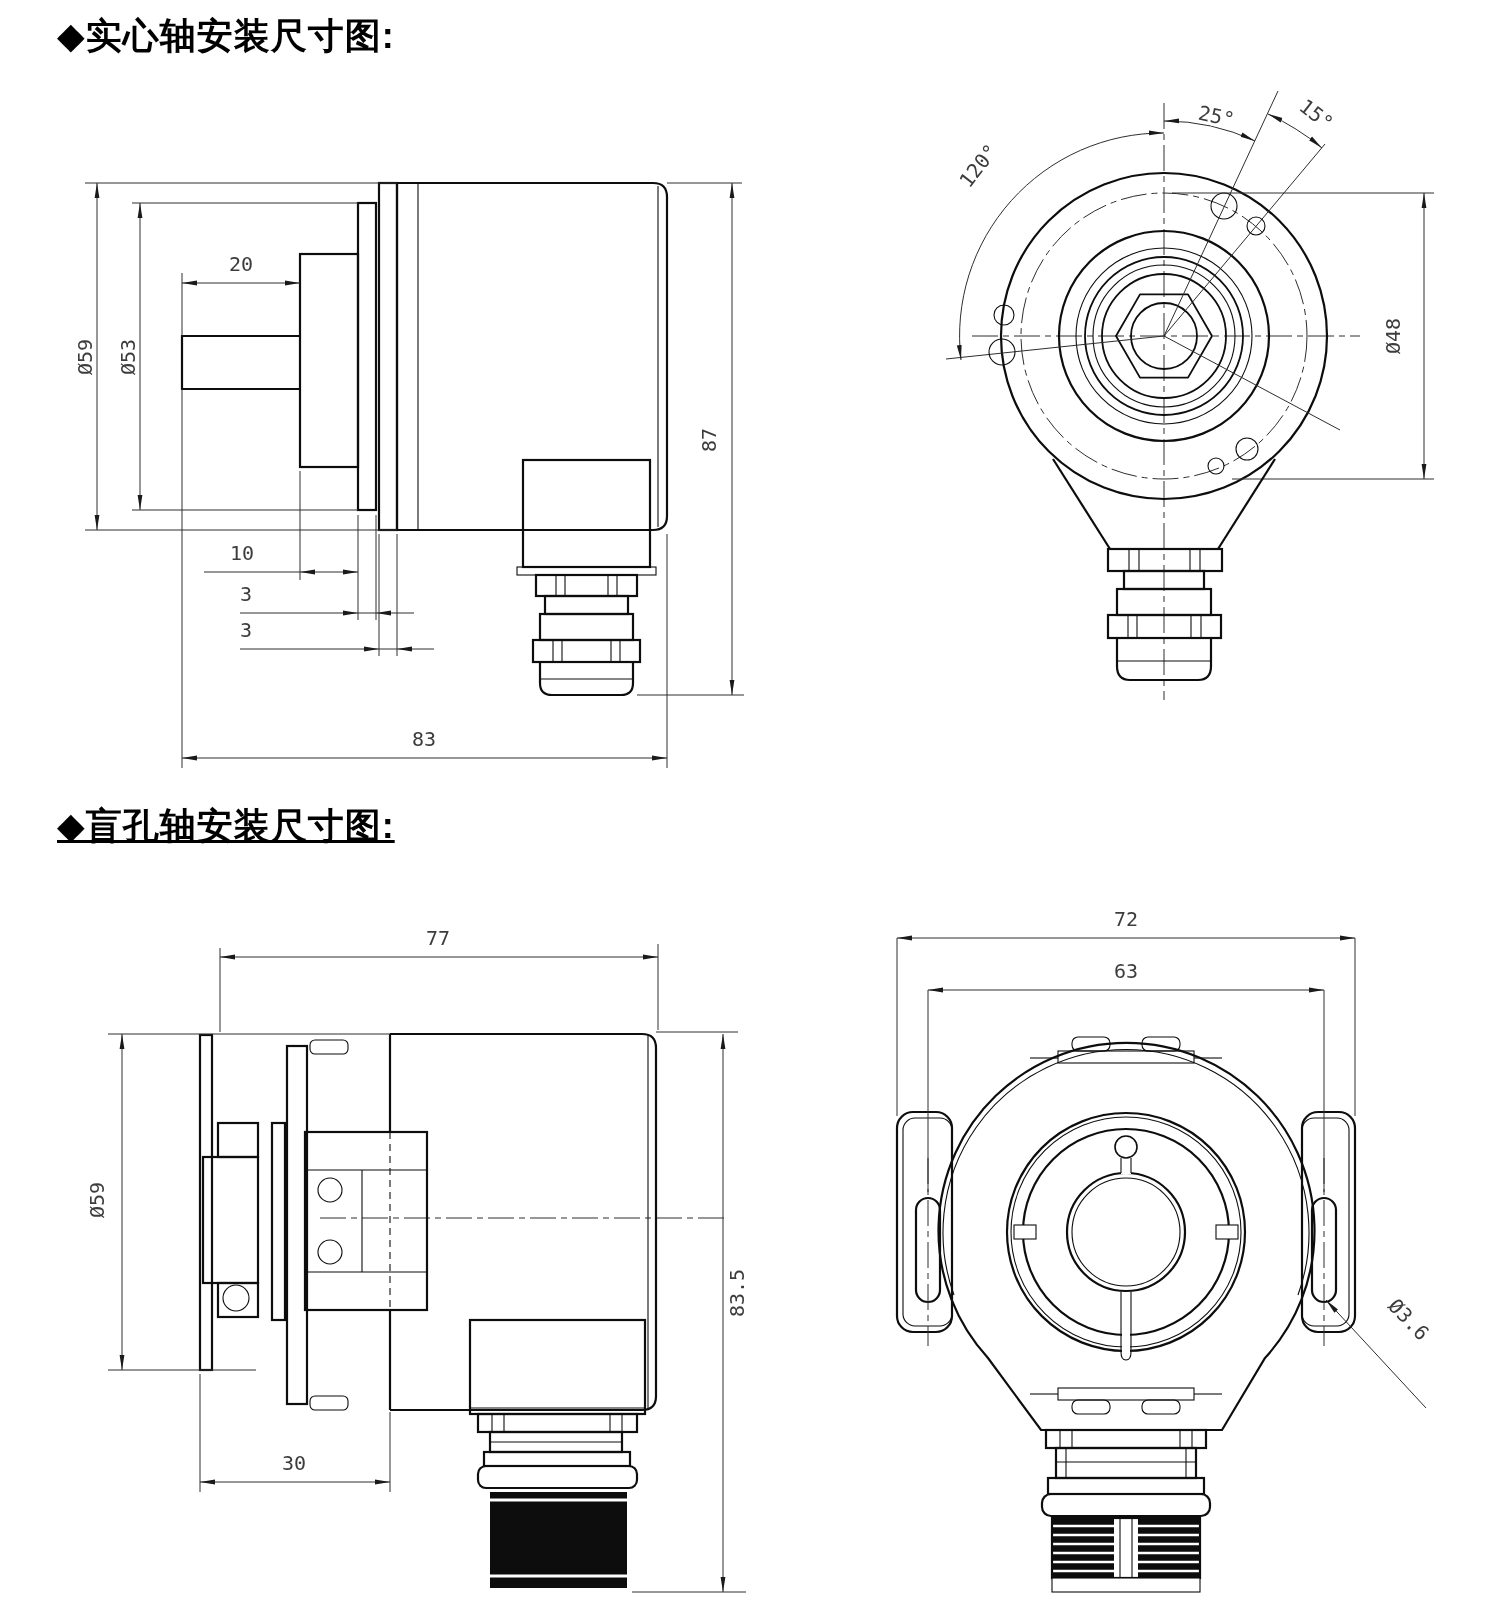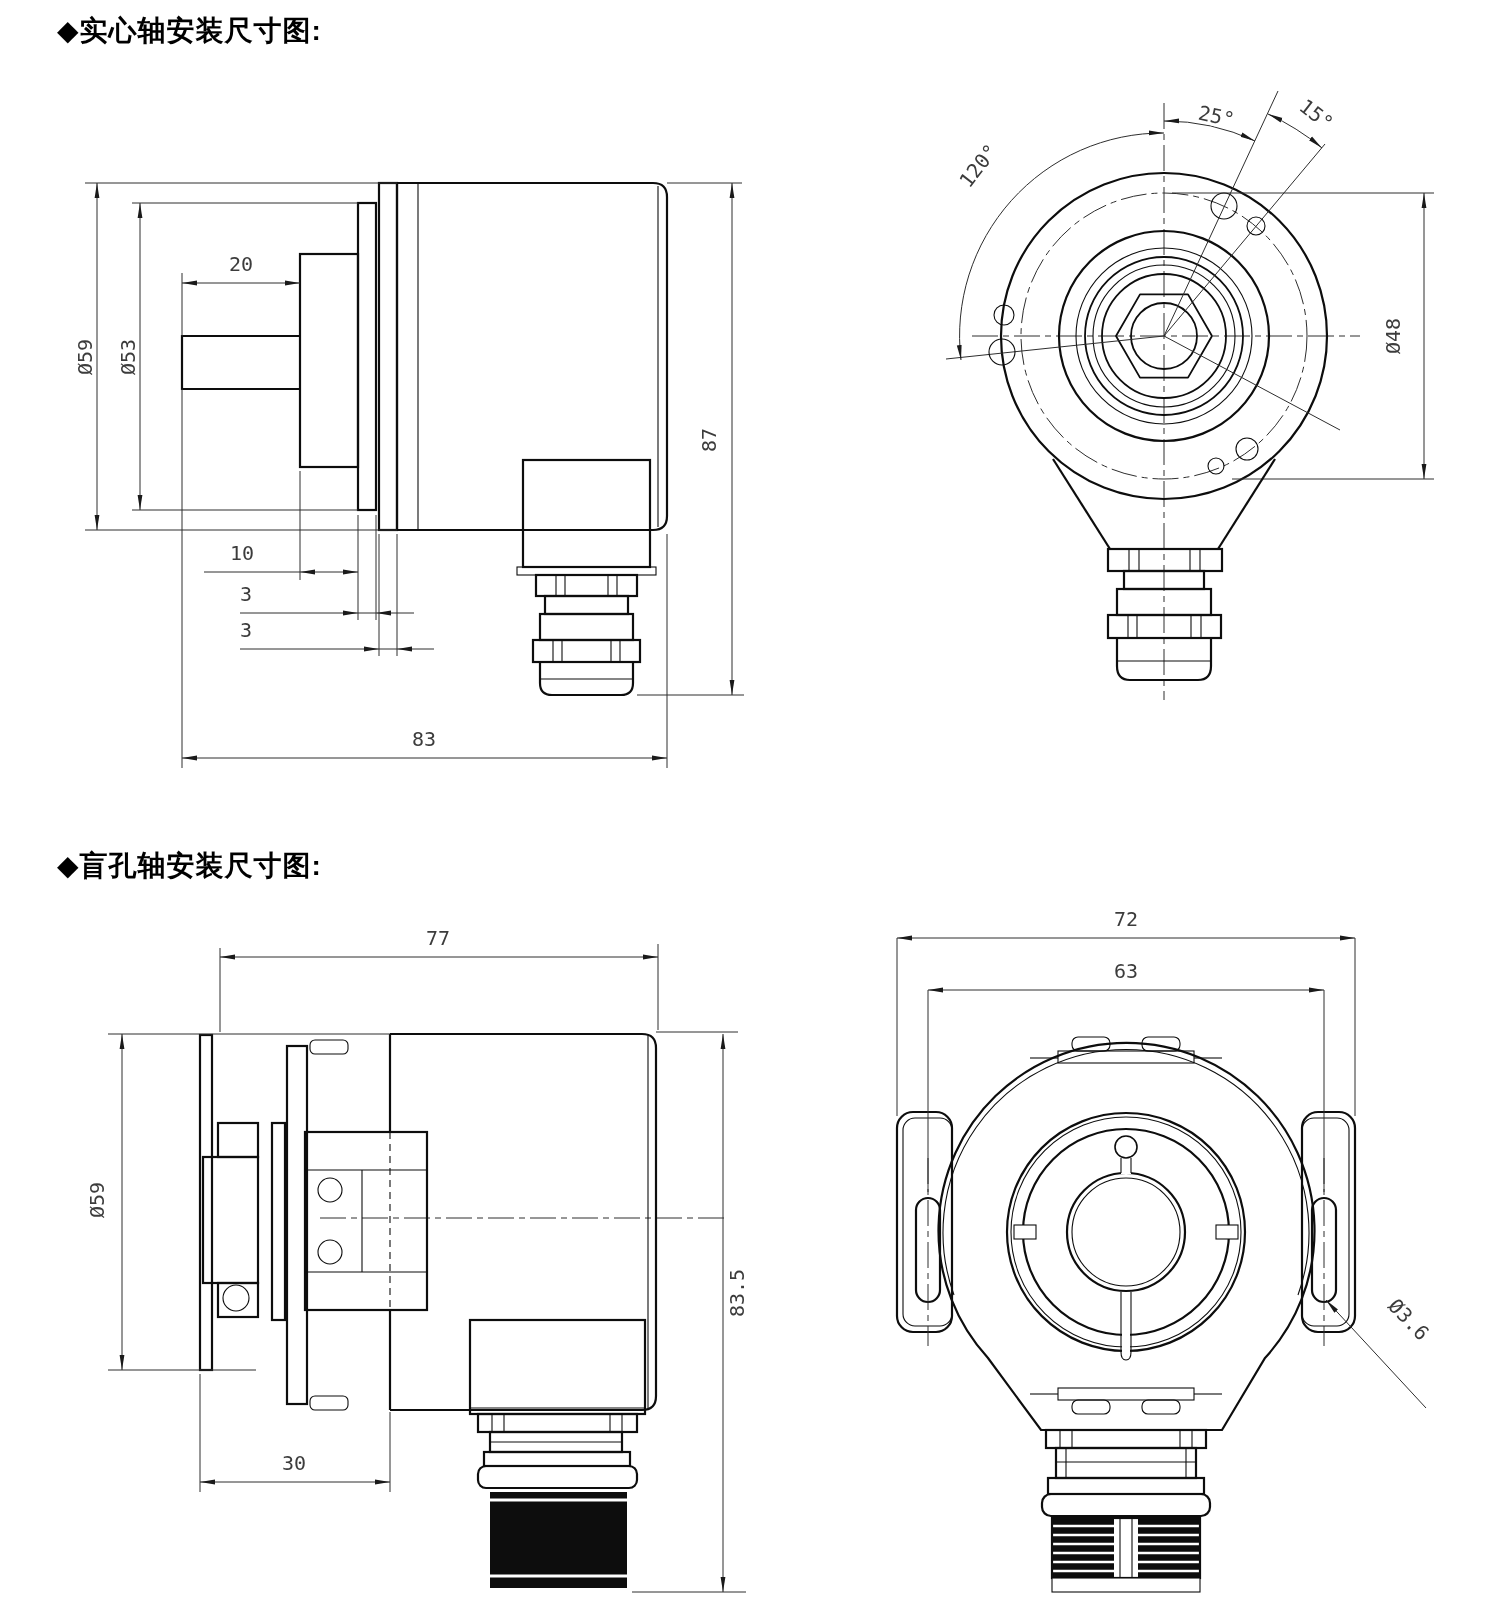--- a/index.html
+++ b/index.html
@@ -1,19 +1,19 @@
 <!DOCTYPE html>
 <html><head>
 <meta charset="utf-8">
 <style>
   html,body{margin:0;padding:0;background:#ffffff;}
   body{width:1489px;height:1601px;position:relative;font-family:"Liberation Sans","DejaVu Sans",sans-serif;}
-  .ttl{position:absolute;left:57px;font-weight:bold;font-size:28px;color:#000;letter-spacing:1px;white-space:nowrap;}
+  .ttl{position:absolute;left:57px;font-weight:bold;font-size:36px;color:#000;letter-spacing:1px;white-space:nowrap;}
   #title-solid{top:12px;}
-  #title-blind{top:847px;}
+  #title-blind{top:802px;text-decoration:underline;}
   svg{position:absolute;left:0;top:0;}
   .ol{fill:none;stroke:#0d0d0d;stroke-width:2.2px;}
   .o1{fill:none;stroke:#0d0d0d;stroke-width:1.1px;}
   .om{fill:none;stroke:#0d0d0d;stroke-width:1.8px;}
   .dl{fill:none;stroke:#2e2e2e;stroke-width:1px;}
   .cl{fill:none;stroke:#2e2e2e;stroke-width:1px;stroke-dasharray:26 5 6 5;}
   .dsh{stroke-dasharray:7 5;}
   .wf{fill:#ffffff;}
   .blk{fill:#0d0d0d;stroke:none;}
   .wl{stroke:#ffffff;stroke-width:3px;fill:none;}

